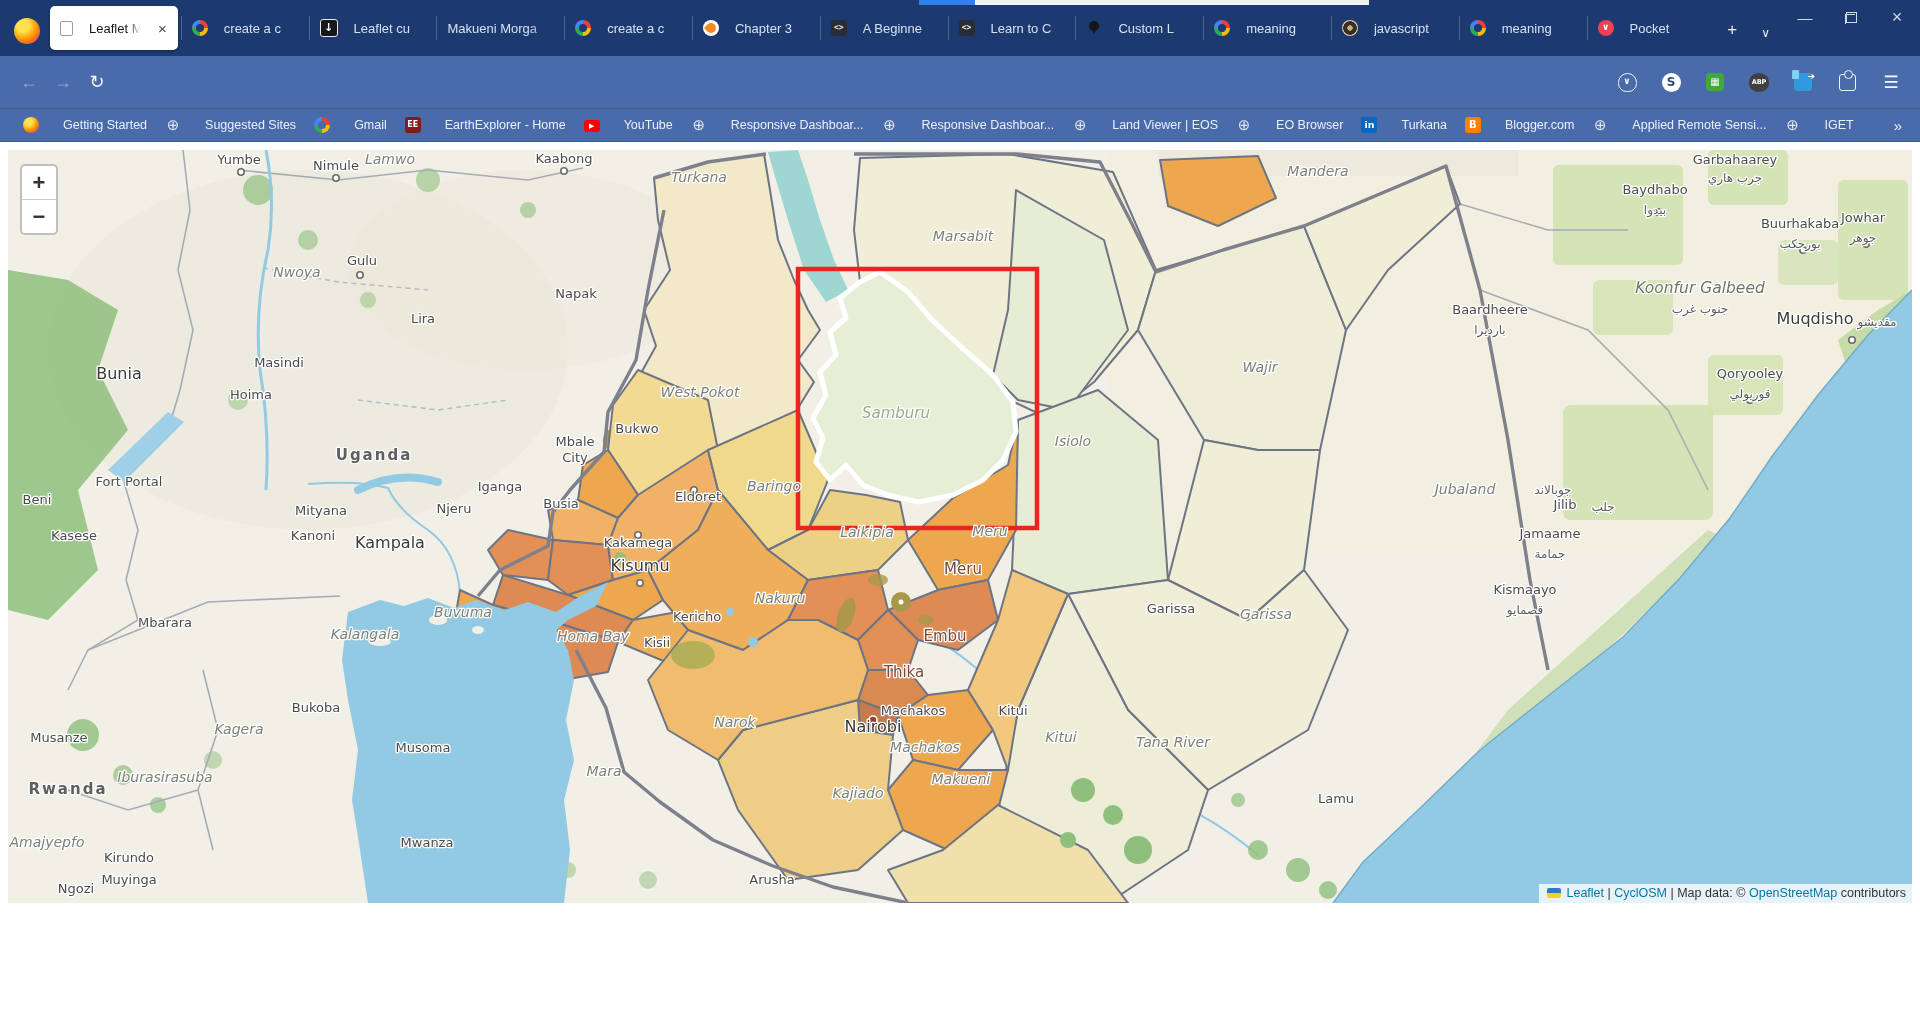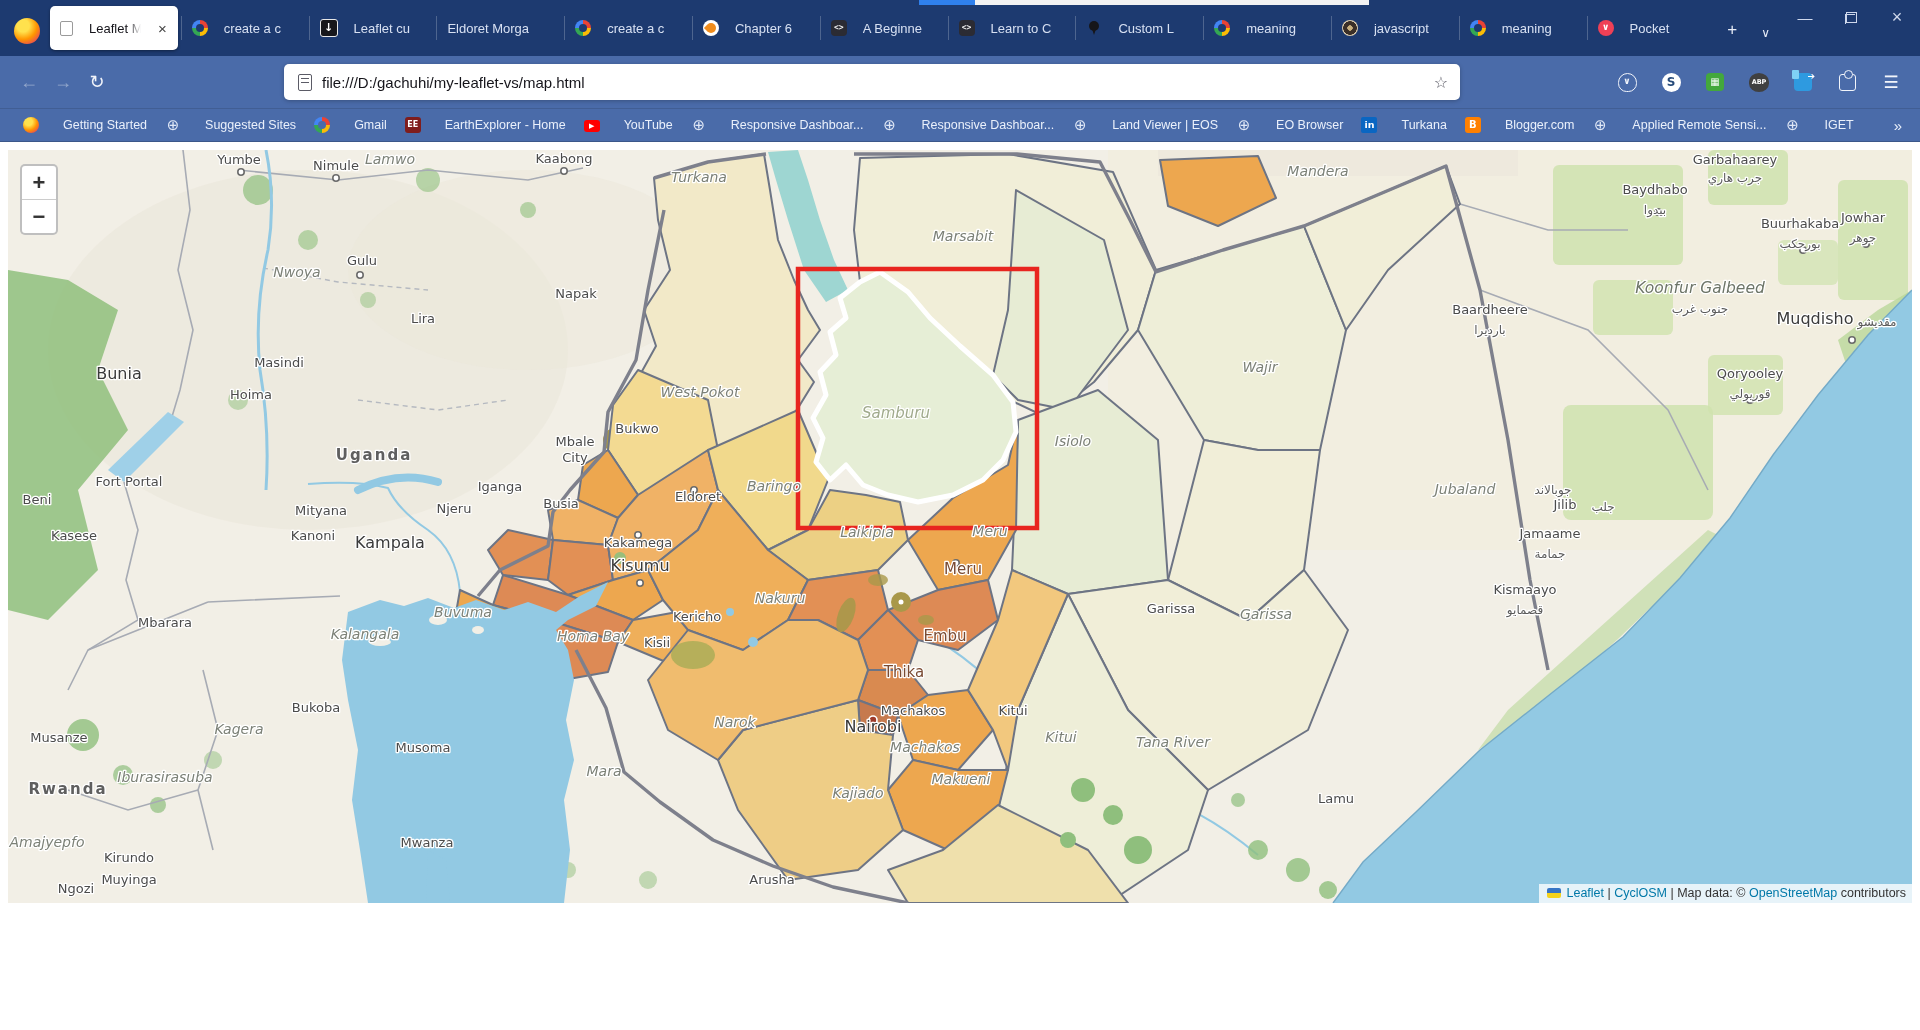--- a/index.html
+++ b/index.html
@@ -141,29 +141,29 @@
         </div>
         <div class="tab">
           <span class="ticon ticon-google"></span>
           <span class="tlabel">create a c</span>
         </div>
         <div class="tab">
           <span class="ticon ticon-download"></span>
           <span class="tlabel">Leaflet cu</span>
         </div>
         <div class="tab">
-          <span class="tlabel">Eldoret Morga</span>
+          <span class="tlabel">Makueni Morga</span>
         </div>
         <div class="tab">
           <span class="ticon ticon-google"></span>
           <span class="tlabel">create a c</span>
         </div>
         <div class="tab">
           <span class="ticon ticon-book"></span>
-          <span class="tlabel">Chapter 6</span>
+          <span class="tlabel">Chapter 3</span>
         </div>
         <div class="tab">
           <span class="ticon ticon-code"></span>
           <span class="tlabel">A Beginne</span>
         </div>
         <div class="tab">
           <span class="ticon ticon-code"></span>
           <span class="tlabel">Learn to C</span>
         </div>
         <div class="tab">
@@ -195,25 +195,20 @@
           <i></i>
         </div>
       <div class="winbtn wb-close">×</div>
     </div>
   </div>
 
   <div class="navbar">
     <div class="navbtn dim nav-back">←</div>
     <div class="navbtn dim">→</div>
     <div class="navbtn">↻</div>
-    <div class="urlbar">
-      <span class="pgicon"></span>
-      <span class="urltext">file:///D:/gachuhi/my-leaflet-vs/map.html</span>
-      <span class="urlstar">☆</span>
-    </div>
     <div class="toolicons">
       <div class="toolicon">
           <span class="ic-pocketsave">∨</span>
         </div>
       <div class="toolicon">
           <span class="ic-s">S</span>
         </div>
       <div class="toolicon">
           <span class="ic-green">▦</span>
         </div>

